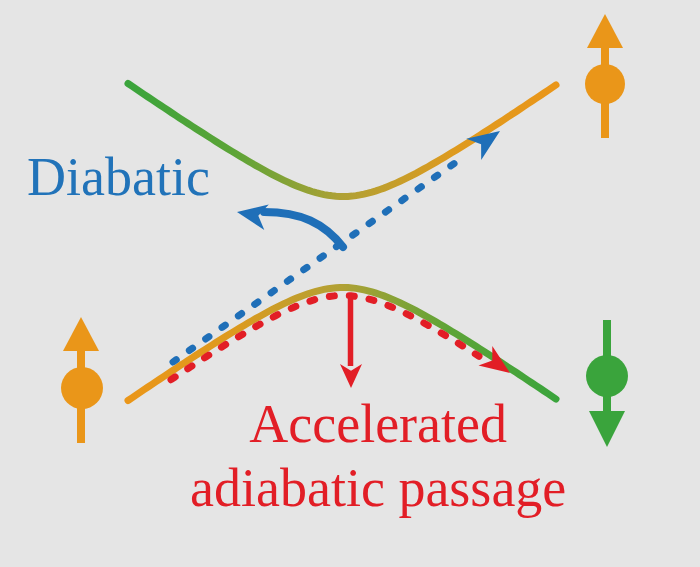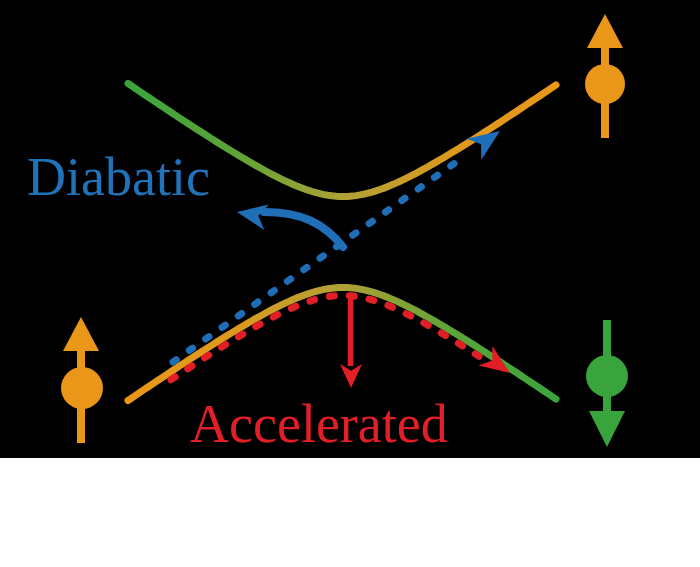--- a/index.html
+++ b/index.html
@@ -4,22 +4,22 @@
 <style>
   html, body { margin: 0; padding: 0; }
   body {
     width: 700px; height: 567px;
     background: #ffffff;
     overflow: hidden;
     font-family: "Liberation Serif", serif;
   }
   .stage {
     position: relative;
-    width: 700px; height: 458px;
-    background: #000000;
+    width: 700px; height: 567px;
+    background: #e5e5e5;
   }
   svg.figure { position: absolute; left: 0; top: 0; }
   .label {
     position: absolute;
     font-family: "Liberation Serif", serif;
     font-size: 54px;
     line-height: 64px;
     white-space: nowrap;
     user-select: none;
   }
@@ -82,15 +82,16 @@
       <circle cx="607" cy="376" r="21" fill="#3AA43C"></circle>
     </g>
   </svg>
 
   <div class="label label-diabatic">
     <div>Diabatic</div>
   </div>
 
   <div class="label label-adiabatic">
     <div>Accelerated</div>
+    <div>adiabatic passage</div>
   </div>
 
 </div>
 
 </body></html>

